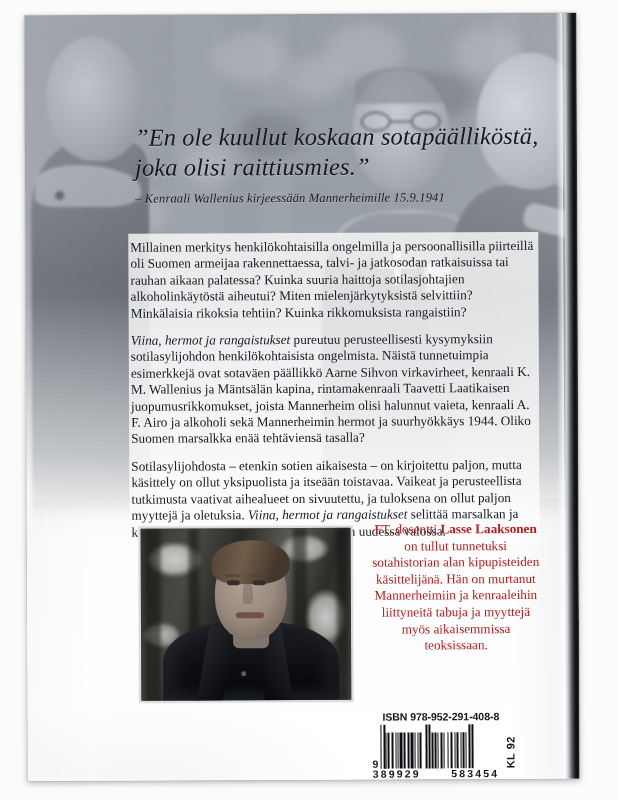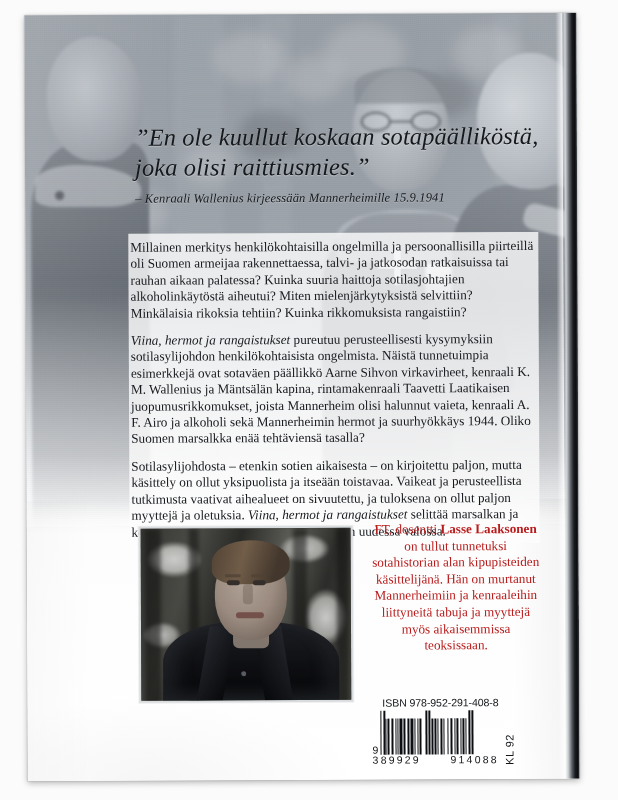--- a/index.html
+++ b/index.html
@@ -378,24 +378,25 @@
     z-index: 26;
     font-family: "Liberation Sans", sans-serif;
     font-size: 15.5px;
     letter-spacing: 0.2px;
     color: #4a4d52;
   }
 
   
   #barcode-block {
     position: absolute;
-    left: 345px; top: 683px;
+    left: 345px; top: 697px;
     z-index: 26;
     display: flex;
-    align-items: flex-end;
+    align-items: center;
+    font-weight: bold;
   }
   #barcode-col { display: block; }
   #isbn-text {
     font-family: "Liberation Sans", sans-serif;
     font-size: 10.6px;
     letter-spacing: -0.1px;
     color: #141619;
     margin-bottom: 2px;
     padding-left: 10px;
   }
@@ -599,21 +600,21 @@
               <i style="width: 1.05px; height: 36px; background: transparent;"></i>
               <i style="width: 1.05px; height: 36px; background: rgb(12, 14, 17);"></i>
               <i style="width: 2.1px; height: 36px; background: transparent;"></i>
               <i style="width: 1.6px; height: 44px; background: rgb(12, 14, 17);"></i>
               <i style="width: 1.6px; height: 44px; background: transparent;"></i>
               <i style="width: 1.6px; height: 44px; background: rgb(12, 14, 17);"></i>
             </span>
         </div>
         <div id="barcode-digits">
           <span>389929</span>
-          <span>914088</span>
+          <span>583454</span>
         </div>
       </div>
       <div id="kl-code">KL 92</div>
     </div>
 
     <div id="spine-gloss"></div>
     <div id="spine-edge"></div>
 
   </div>
 </div>

